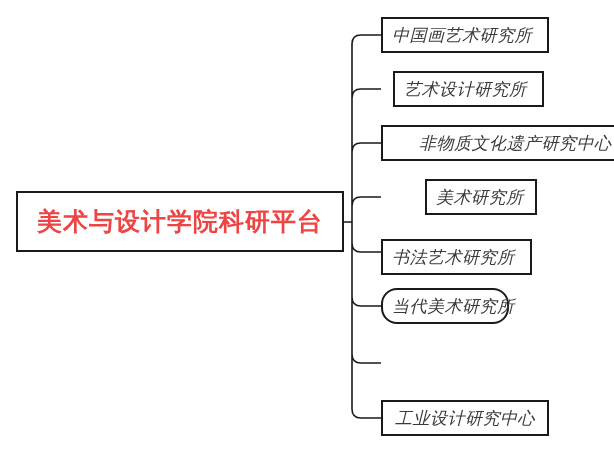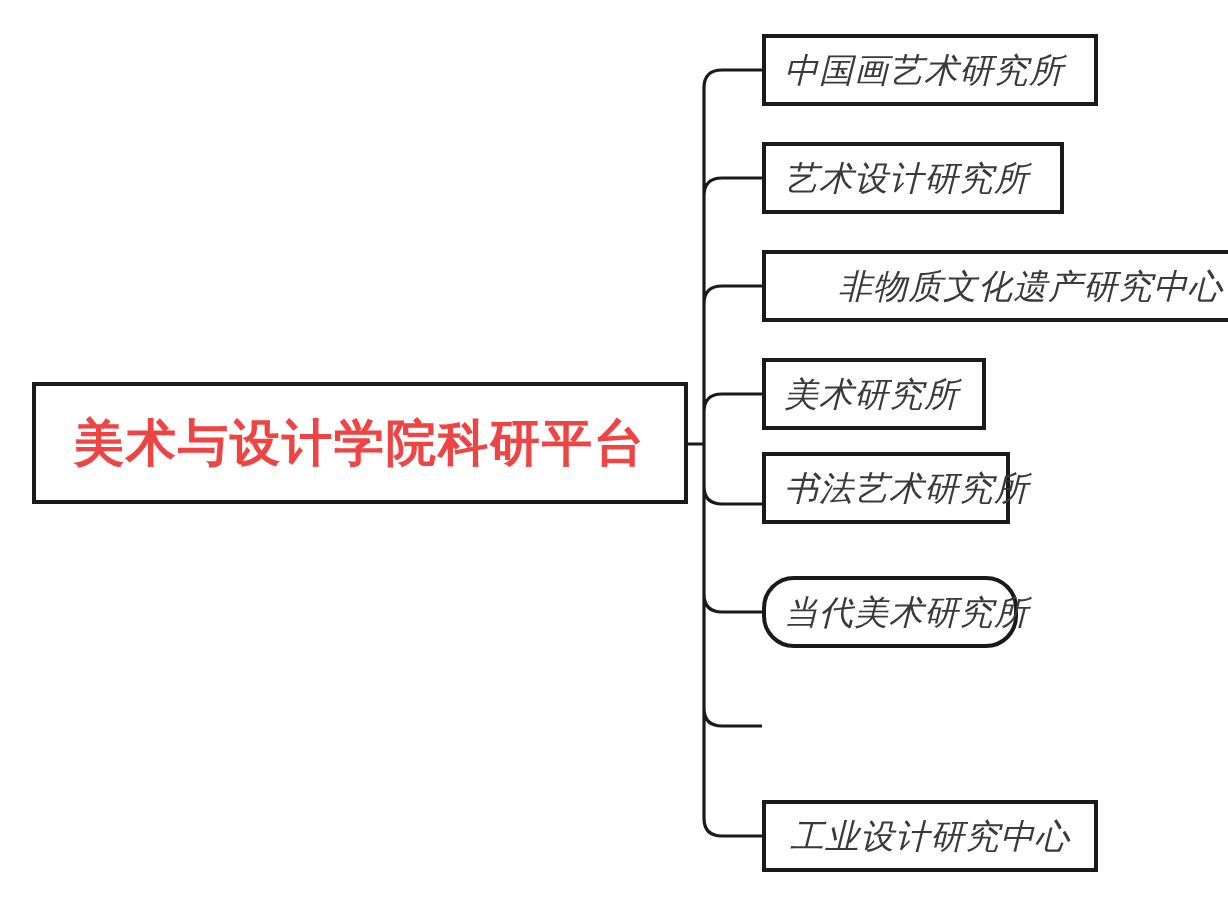--- a/index.html
+++ b/index.html
@@ -75,30 +75,30 @@
       <path d="M 344 222 L 352 222 M 352 44 L 352 409 M 352 44 Q 352 35 361 35 L 381 35 M 352 98 Q 352 89 361 89 L 381 89 M 352 152 Q 352 143 361 143 L 381 143 M 352 206 Q 352 197 361 197 L 381 197 M 352 243 Q 352 252 361 252 L 381 252 M 352 297 Q 352 306 361 306 L 381 306 M 352 354 Q 352 363 361 363 L 381 363 M 352 409 Q 352 418 361 418 L 381 418" fill="none" stroke="#1a1a1a" stroke-width="1.6" stroke-linecap="butt"></path>
     </svg>
 
   <div class="node node-root">
     <span class="node-label">美术与设计学院科研平台</span>
   </div>
 
   <div class="node node-child" style="top: 17px; width: 168px;">
     <span class="node-label">中国画艺术研究所</span>
   </div>
-  <div class="node node-child" style="top: 71px; width: 151px;">
+  <div class="node node-child" style="top: 71px; width: 151px; margin-left: 12px;">
     <span class="node-label">艺术设计研究所</span>
   </div>
   <div class="node node-child" style="top: 125px; width: 244px; padding-left: 36px;">
     <span class="node-label">非物质文化遗产研究中心</span>
   </div>
-  <div class="node node-child" style="top: 179px; width: 112px;">
+  <div class="node node-child" style="top: 179px; width: 112px; margin-left: 44px;">
     <span class="node-label">美术研究所</span>
   </div>
-  <div class="node node-child" style="top: 226px; width: 124px;">
+  <div class="node node-child" style="top: 239px; width: 151px;">
     <span class="node-label">书法艺术研究所</span>
   </div>
   <div class="node node-child" style="top: 288px; width: 128px; border-radius: 16px;">
     <span class="node-label">当代美术研究所</span>
   </div>
   <div class="node node-child" style="top: 400px; width: 168px; justify-content: center;">
     <span class="node-label">工业设计研究中心</span>
   </div>
 
 </div>

